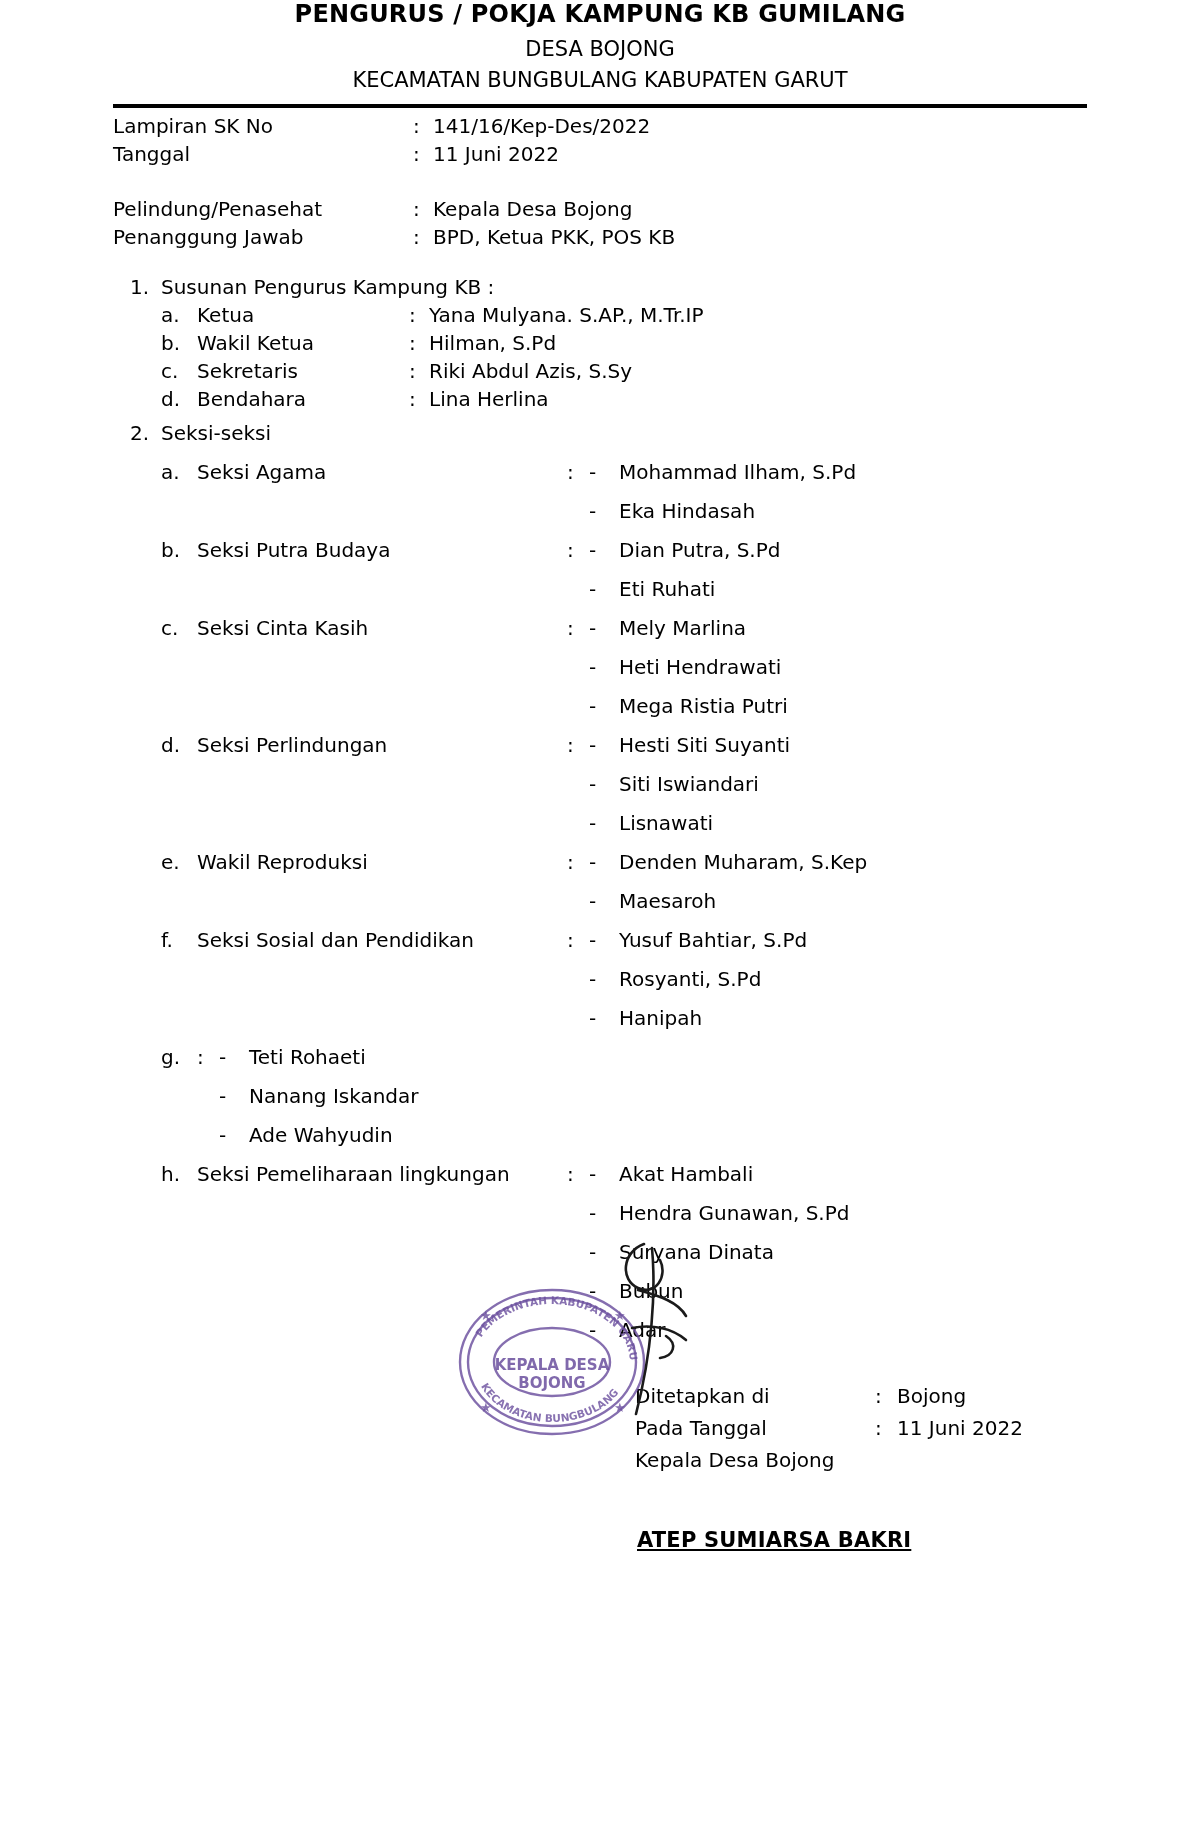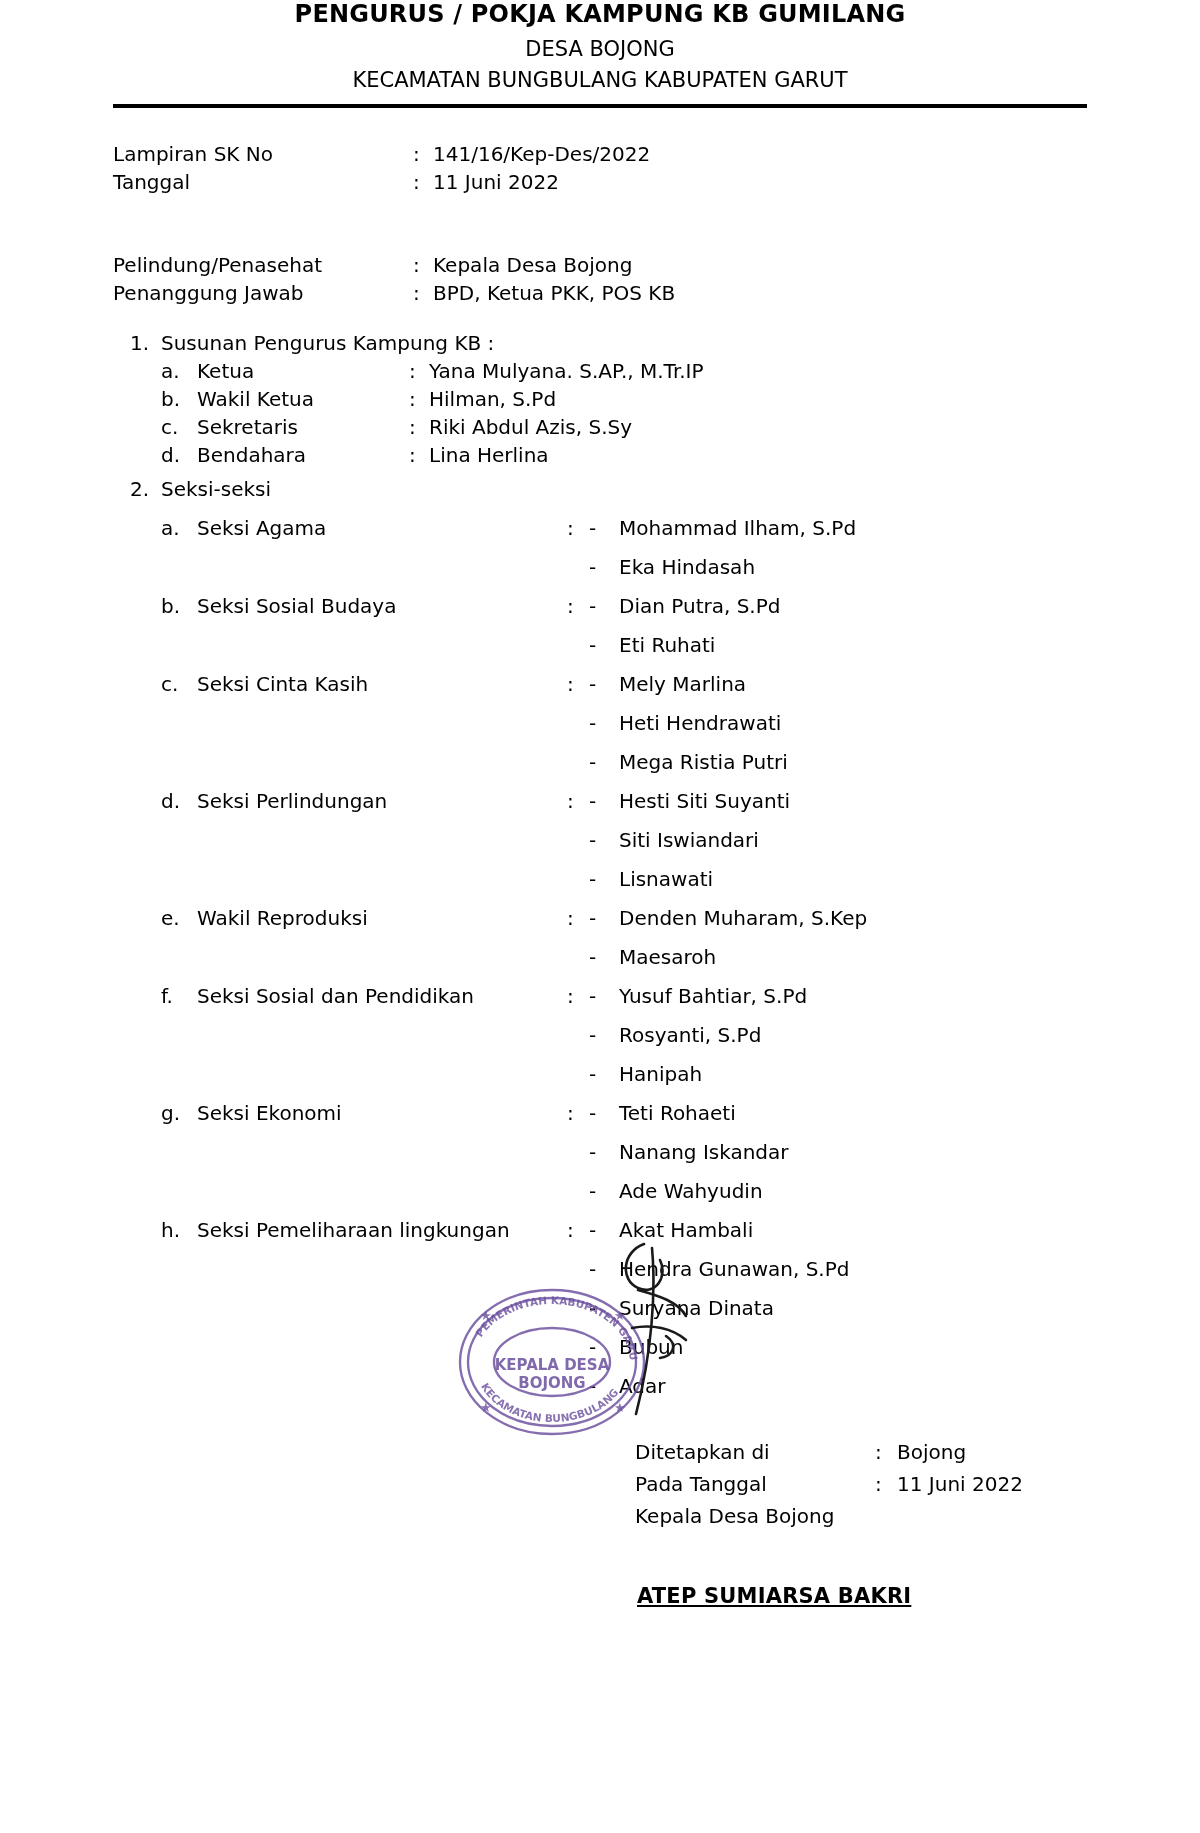--- a/index.html
+++ b/index.html
@@ -44,21 +44,21 @@
     border-top: 4px solid #000;
   }
   
   .content {
     margin: 0 113px;
     font-size: 20px;
     line-height: 1.0;
   }
   .kv {
     display: flex;
-    margin-top: 36px;
+    margin-top: 8px;
   }
   .kv.tight { margin-top: 8px; justify-content: flex-end; }
   .kv .label { width: 300px; }
   .kv .colon { width: 20px; }
   .kv .value { flex: 1; }
 
   .gap-lg { height: 27px; }
 
   
   .numlist {
@@ -232,21 +232,21 @@
             </div>
             <div class="valline">
               <div class="dash">-</div>
               <div class="vtext">Eka Hindasah</div>
             </div>
           </div>
         </div>
 
         <div class="subrow">
           <div class="alpha">b.</div>
-          <div class="name">Seksi Sosial Budaya</div>
+          <div class="name">Seksi Putra Budaya</div>
           <div class="colon">:</div>
           <div class="vals">
             <div class="valline">
               <div class="dash">-</div>
               <div class="vtext">Dian Putra, S.Pd</div>
             </div>
             <div class="valline">
               <div class="dash">-</div>
               <div class="vtext">Eti Ruhati</div>
             </div>
@@ -324,21 +324,20 @@
             </div>
             <div class="valline">
               <div class="dash">-</div>
               <div class="vtext">Hanipah</div>
             </div>
           </div>
         </div>
 
         <div class="subrow">
           <div class="alpha">g.</div>
-          <div class="name">Seksi Ekonomi</div>
           <div class="colon">:</div>
           <div class="vals">
             <div class="valline">
               <div class="dash">-</div>
               <div class="vtext">Teti Rohaeti</div>
             </div>
             <div class="valline">
               <div class="dash">-</div>
               <div class="vtext">Nanang Iskandar</div>
             </div>

